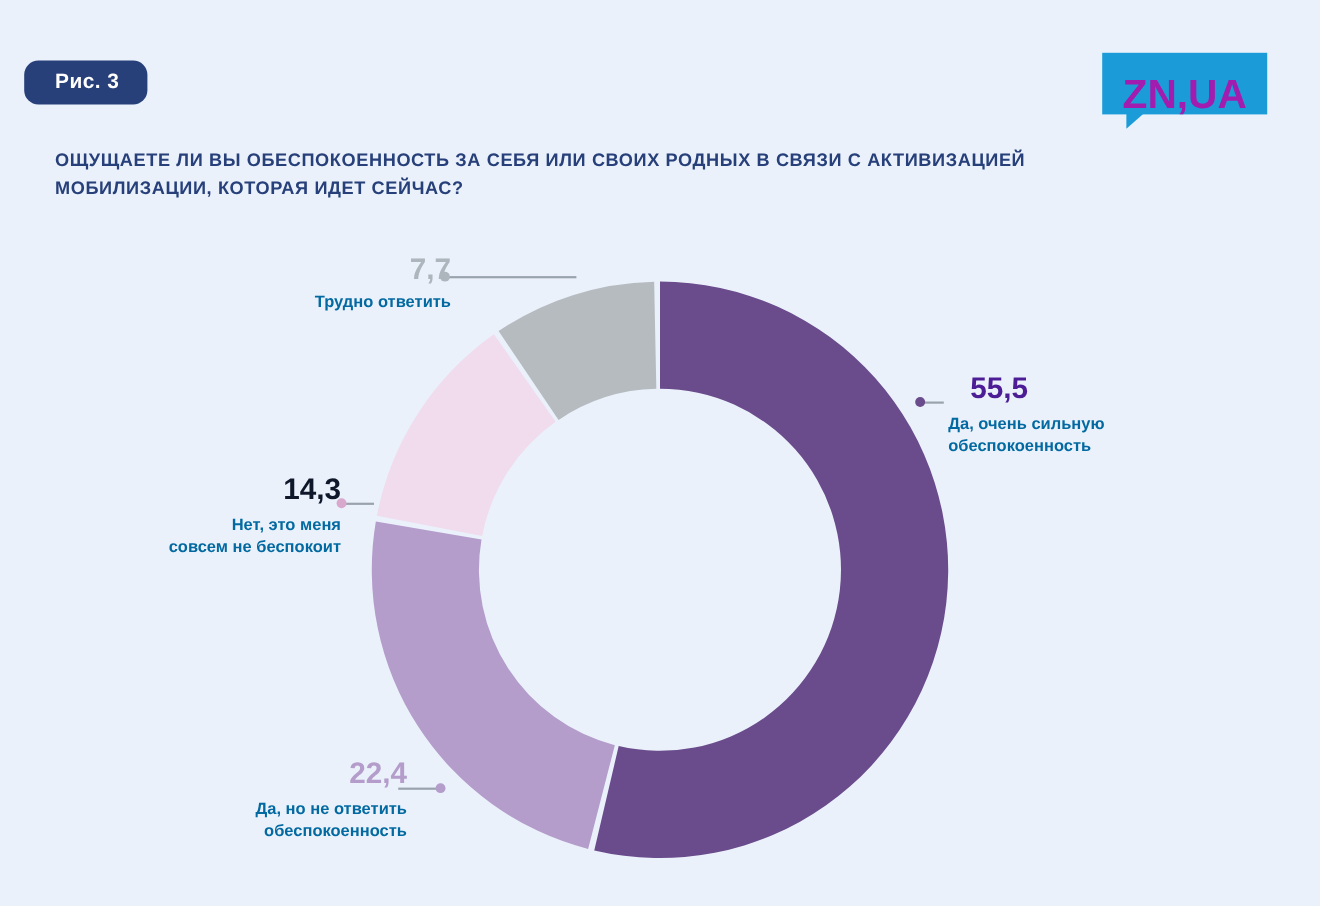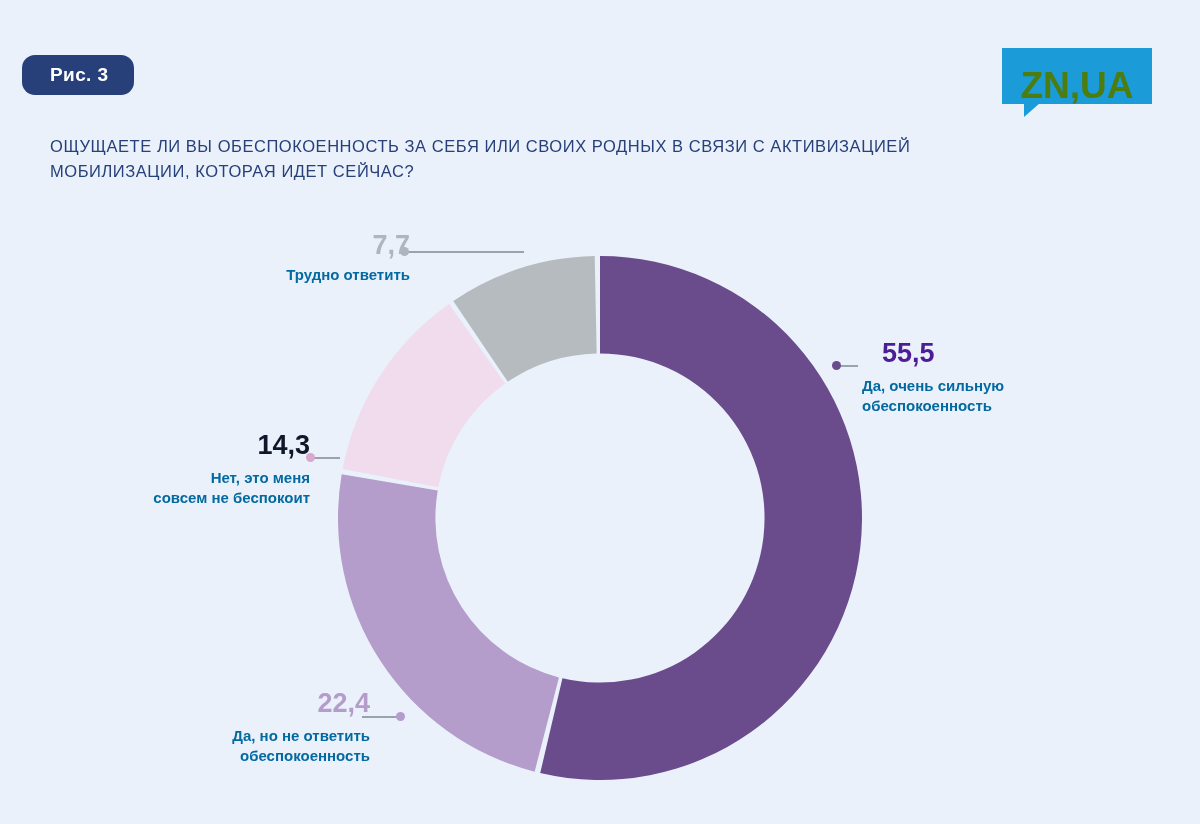--- a/index.html
+++ b/index.html
@@ -56,36 +56,36 @@
     height: 0;
     border-left: 16px solid #1b9cd8;
     border-bottom: 14px solid transparent;
   }
   .logo .logo-text {
     position: absolute;
     inset: 0;
     display: flex;
     align-items: center;
     justify-content: center;
-    color: #4d7c0f;
+    color: #a21caf;
     font-size: 37px;
     font-weight: bold;
     letter-spacing: 0px;
     font-family: "Liberation Sans", sans-serif;
     margin-top: 20px;
   }
 
   .chart-title {
     position: absolute;
     left: 50px;
     top: 134px;
     width: 900px;
     color: #27407a;
     font-size: 16.5px;
-    font-weight: normal;
+    font-weight: bold;
     line-height: 1.52;
     letter-spacing: 0.55px;
     text-transform: uppercase;
   }
 
   
   .donut-wrap {
     position: absolute;
     left: 330px;
     top: 248px;

